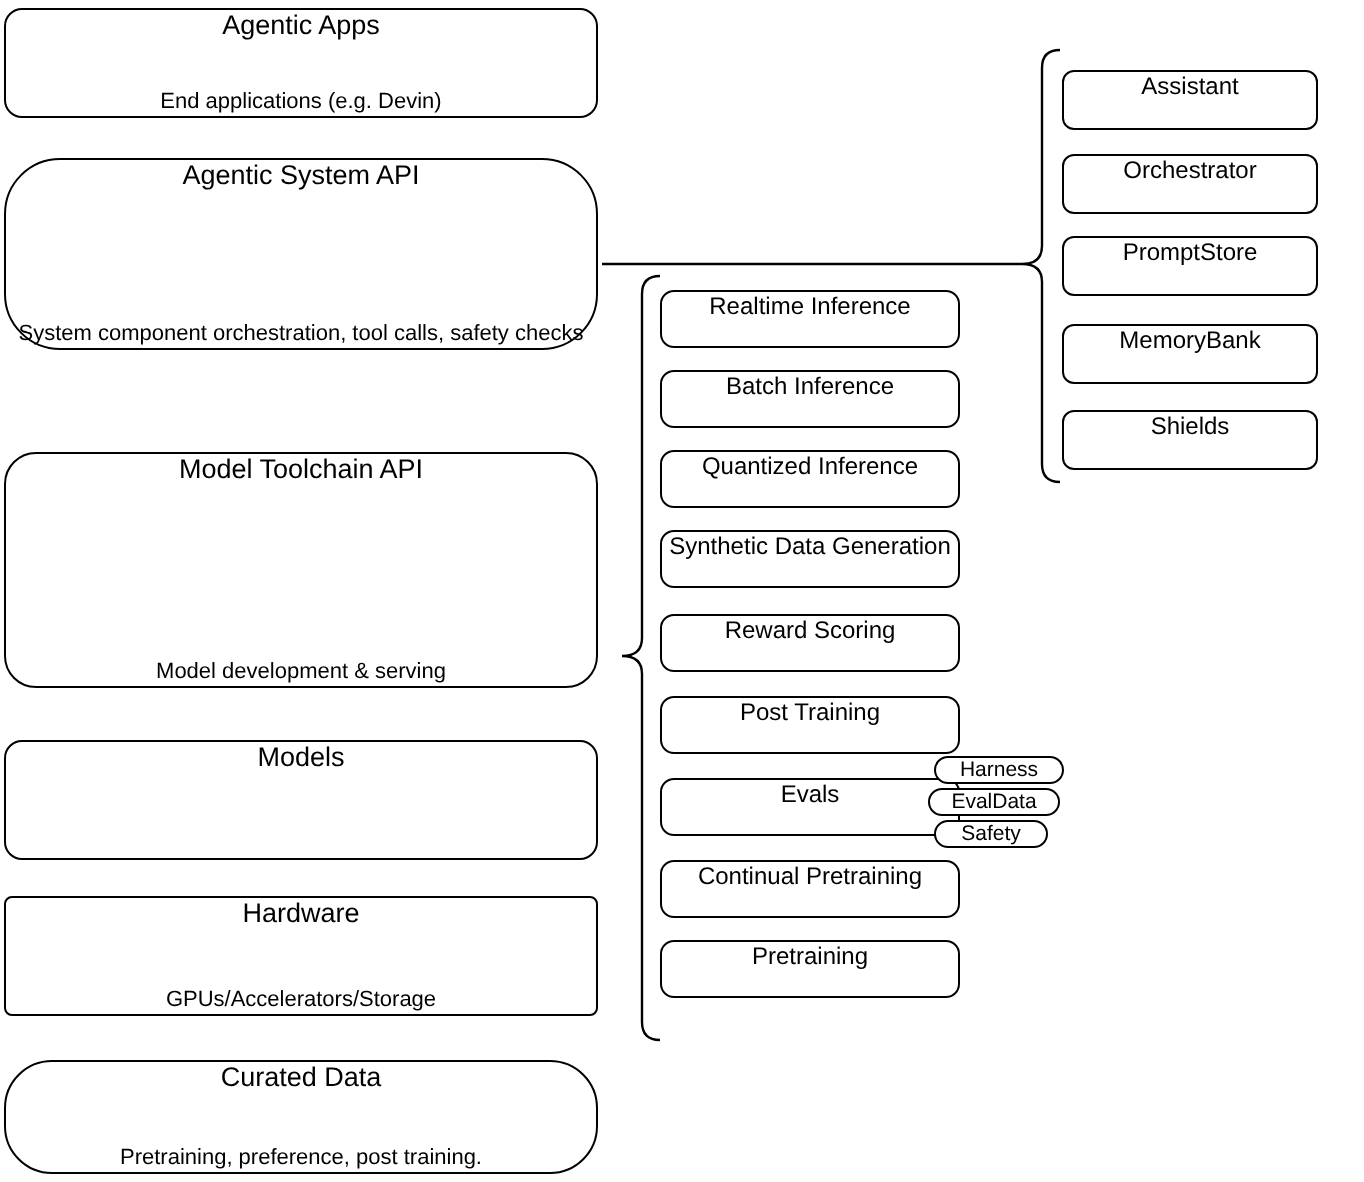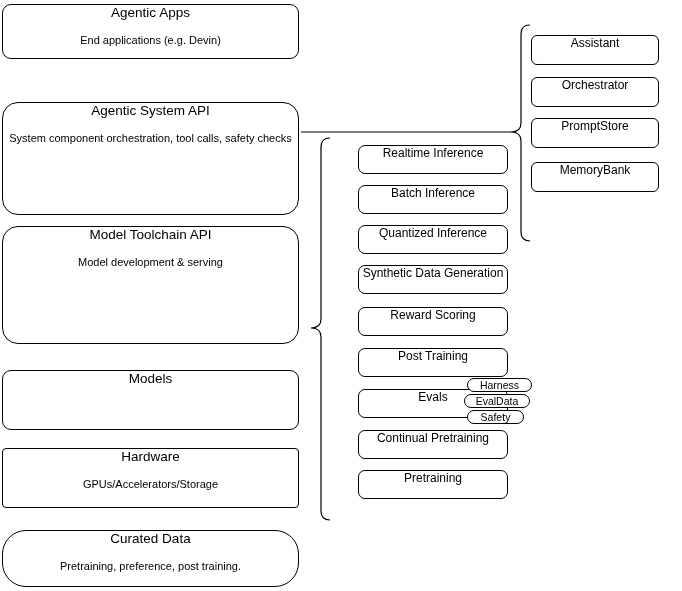--- a/index.html
+++ b/index.html
@@ -11,28 +11,28 @@
     color:#000;
     overflow:hidden;
   }
   .overlay{position:absolute;left:0;top:0;width:682px;height:591px;z-index:0;pointer-events:none;}
   .box{
     position:absolute;
     box-sizing:border-box;
     border:1px solid #000;
     background:#fff;
     display:flex;flex-direction:column;
-    align-items:center;justify-content:flex-start;
+    align-items:center;justify-content:space-between;
     text-align:center;
     z-index:1;
   }
   .lbox{left:2px;width:297px;}
   .ltitle{font-size:13.5px;line-height:1.25;}
   .lsub{font-size:11px;line-height:1.3;margin-top:11px;}
-  .mbox{left:330px;width:150px;height:29px;border-radius:7px;font-size:12px;white-space:nowrap;margin-left:28px;}
+  .mbox{left:330px;width:150px;height:29px;border-radius:7px;font-size:12px;white-space:nowrap;}
   .rbox{left:531px;width:128px;height:30px;border-radius:6px;font-size:12px;white-space:nowrap;}
   .pill{
     position:absolute;
     box-sizing:border-box;
     border:1px solid #000;
     background:#fff;
     border-radius:8px;
     font-size:10.5px;
     display:flex;align-items:center;justify-content:center;
     white-space:nowrap;
@@ -48,21 +48,21 @@
     <line x1="301" y1="132" x2="511" y2="132" stroke="#000" stroke-width="1.2"></line>
     <path d="M 330 138 Q 321 138 321 147 L 321 319 Q 321 328 311 328 Q 321 328 321 337 L 321 511 Q 321 520 330 520" fill="none" stroke="#000" stroke-width="1.2"></path>
     <path d="M 530 25 Q 521 25 521 34 L 521 123 Q 521 132 511 132 Q 521 132 521 141 L 521 232 Q 521 241 530 241" fill="none" stroke="#000" stroke-width="1.2"></path>
   </svg>
 
   <div class="box lbox" style="top:4px;height:55px;border-radius:9px">
     <div class="ltitle">Agentic Apps</div>
     <div class="lsub">End applications (e.g. Devin)</div>
   </div>
 
-  <div class="box lbox" style="top:102px;height:113px;border-radius:16px">
+  <div class="box lbox" style="top:79px;height:96px;border-radius:28px">
     <div class="ltitle">Agentic System API</div>
     <div class="lsub">System component orchestration, tool calls, safety checks</div>
   </div>
 
   <div class="box lbox" style="top:226px;height:118px;border-radius:16px">
     <div class="ltitle">Model Toolchain API</div>
     <div class="lsub">Model development &amp; serving</div>
   </div>
 
   <div class="box lbox" style="top:370px;height:60px;border-radius:9px">
@@ -122,14 +122,17 @@
   </div>
   <div class="box rbox" style="top:77px">
     <span>Orchestrator</span>
   </div>
   <div class="box rbox" style="top:118px">
     <span>PromptStore</span>
   </div>
   <div class="box rbox" style="top:162px">
     <span>MemoryBank</span>
   </div>
+  <div class="box rbox" style="top:205px">
+    <span>Shields</span>
+  </div>
 
 </div>
 
 </body></html>

